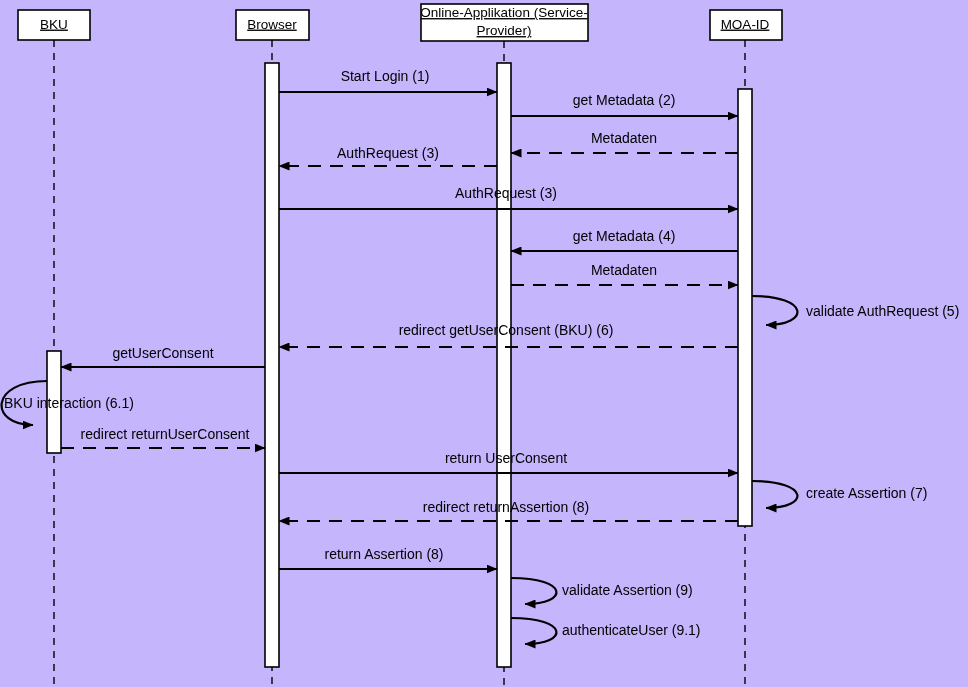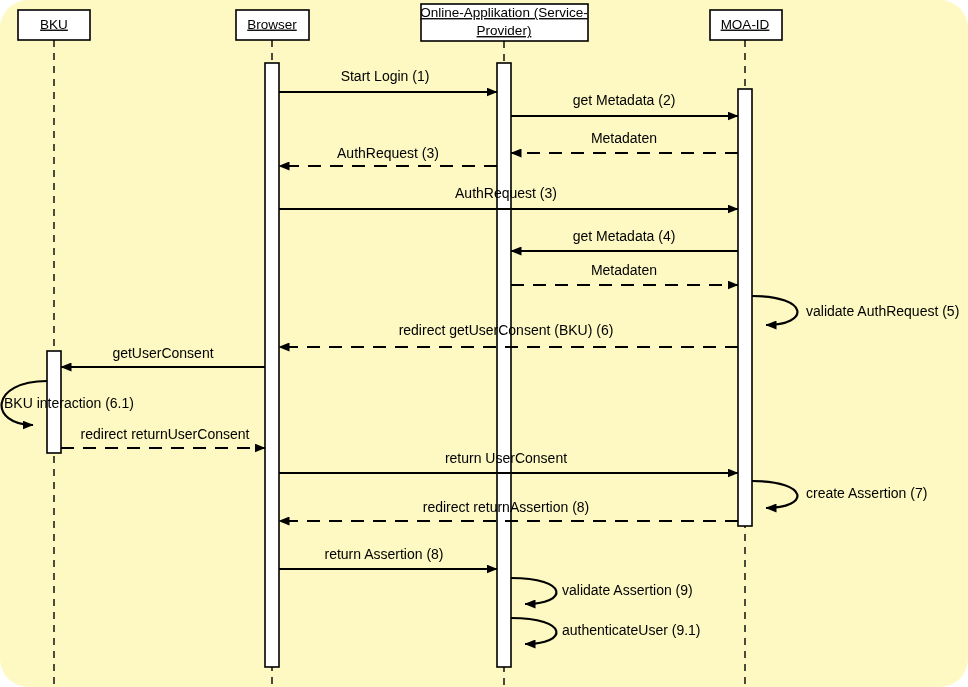--- a/index.html
+++ b/index.html
@@ -8,23 +8,22 @@
     background: #ffffff;
   }
   body {
     font-family: "Liberation Sans", sans-serif;
     -webkit-font-smoothing: antialiased;
   }
   #diagram-root {
     position: relative;
     width: 968px;
     height: 687px;
-    background: #fef9c3;
+    background: #c4b5fd;
     overflow: hidden;
-    border-radius: 28px;
   }
   #diagram-svg {
     position: absolute;
     left: 0;
     top: 0;
     width: 968px;
     height: 687px;
   }
   .lifeline-box {
     fill: #ffffff;

